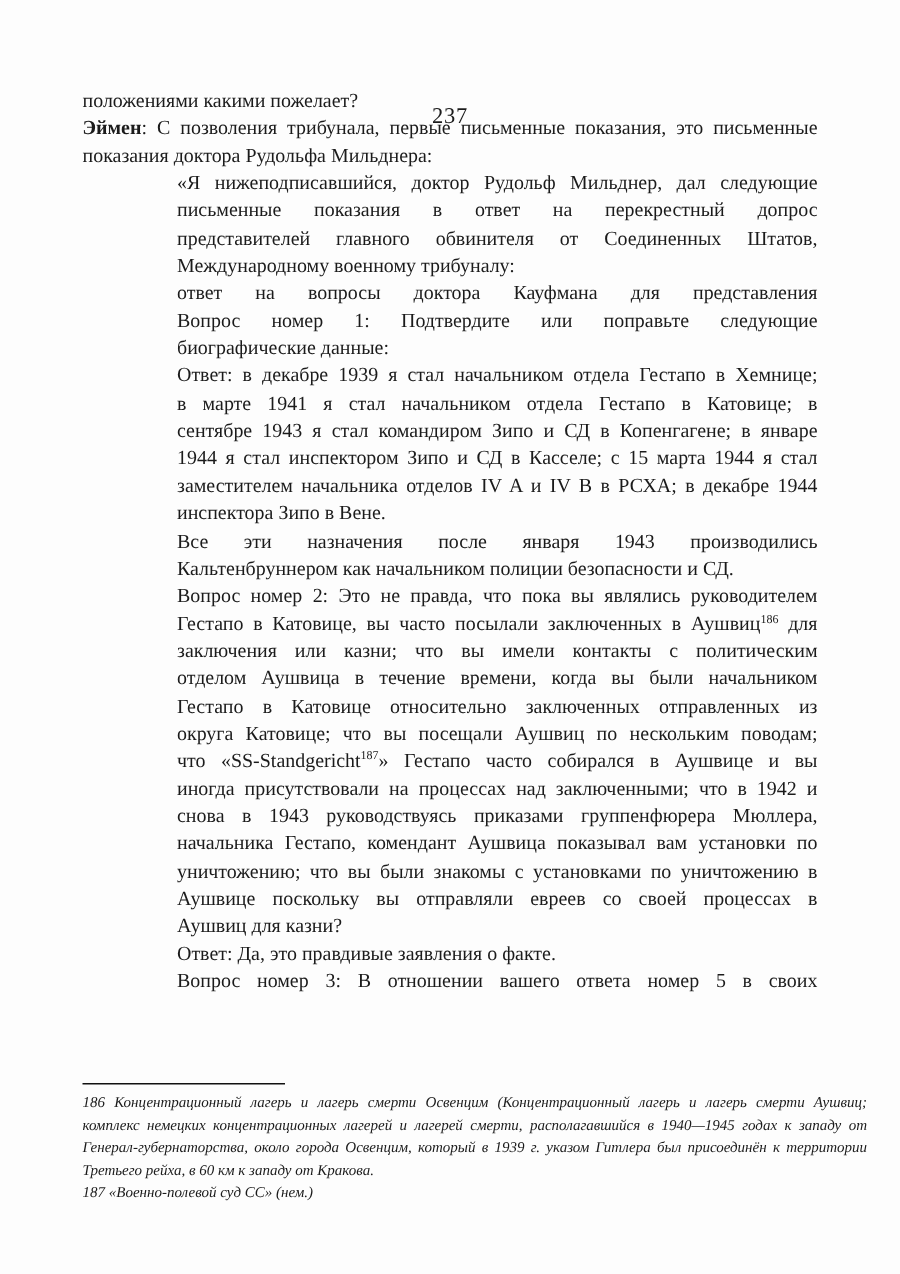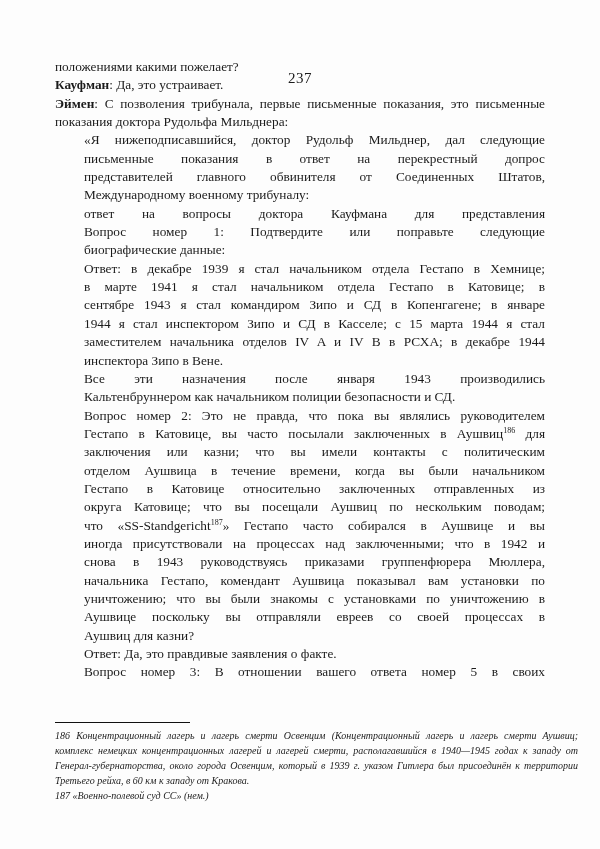--- a/index.html
+++ b/index.html
@@ -34,21 +34,21 @@
     line-height: 18.35px;
     height: 18.35px;
     overflow: hidden;
     white-space: normal;
   }
   .line.jl {
     text-align: justify;
     text-align-last: justify;
   }
   .line.ind {
-    margin-left: 29px;
+    margin-left: 63px;
   }
   .line b { font-weight: bold; }
   sup.fnref {
     font-size: 8px;
     line-height: 0;
     vertical-align: 5px;
     letter-spacing: 0;
   }
   .footnotes {
     position: absolute;
@@ -72,21 +72,20 @@
     text-align-last: justify;
   }
 </style>
 </head>
 <body>
 
 <div class="page">
   <div class="pagenum">237</div>
   <div class="content">
       <div class="line"><span>положениями какими пожелает?</span></div>
-      <div class="line"><b>Кауфман</b><span>: Да, это устраивает.</span></div>
       <div class="line jl"><b>Эймен</b><span>: С позволения трибунала, первые письменные показания, это письменные</span></div>
       <div class="line"><span>показания доктора Рудольфа Мильднера:</span></div>
       <div class="line jl ind"><span>«Я нижеподписавшийся, доктор Рудольф Мильднер, дал следующие</span></div>
       <div class="line jl ind"><span>письменные показания в ответ на перекрестный допрос</span></div>
       <div class="line jl ind"><span>представителей главного обвинителя от Соединенных Штатов,</span></div>
       <div class="line ind"><span>Международному военному трибуналу:</span></div>
       <div class="line jl ind"><span>ответ на вопросы доктора Кауфмана для представления</span></div>
       <div class="line jl ind"><span>Вопрос номер 1: Подтвердите или поправьте следующие</span></div>
       <div class="line ind"><span>биографические данные:</span></div>
       <div class="line jl ind"><span>Ответ: в декабре 1939 я стал начальником отдела Гестапо в Хемнице;</span></div>

